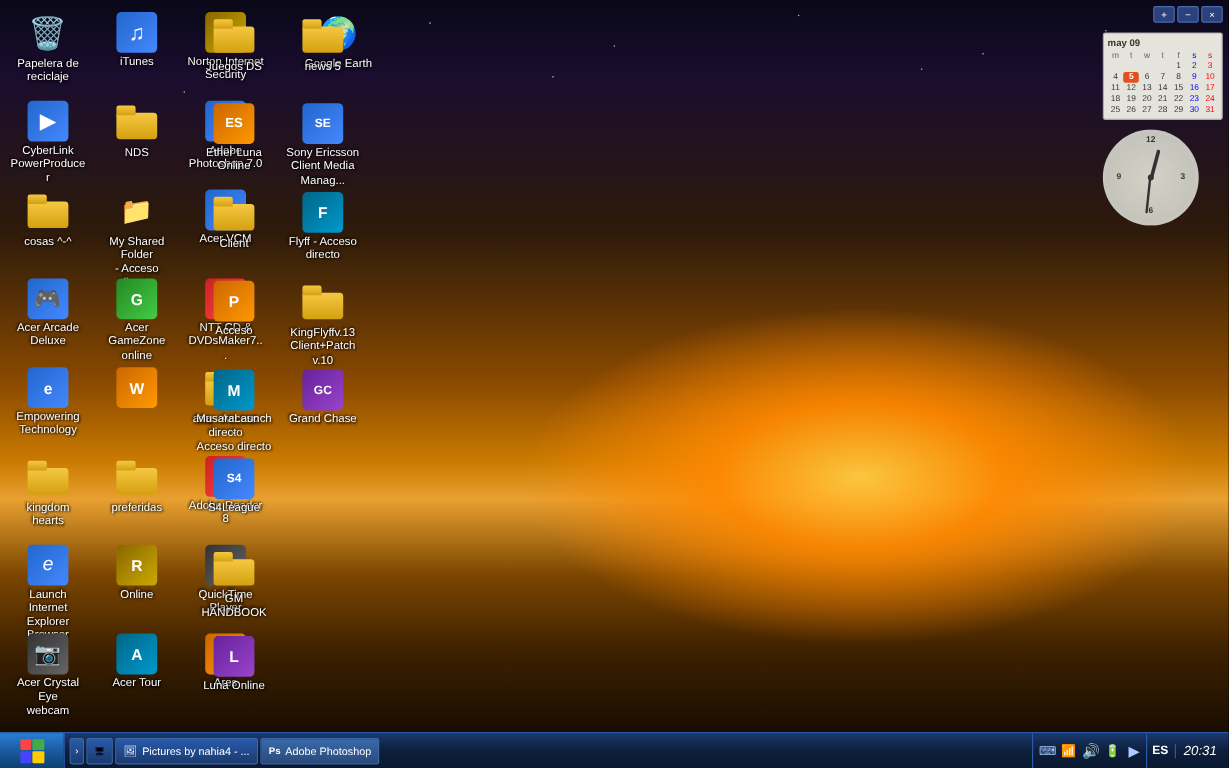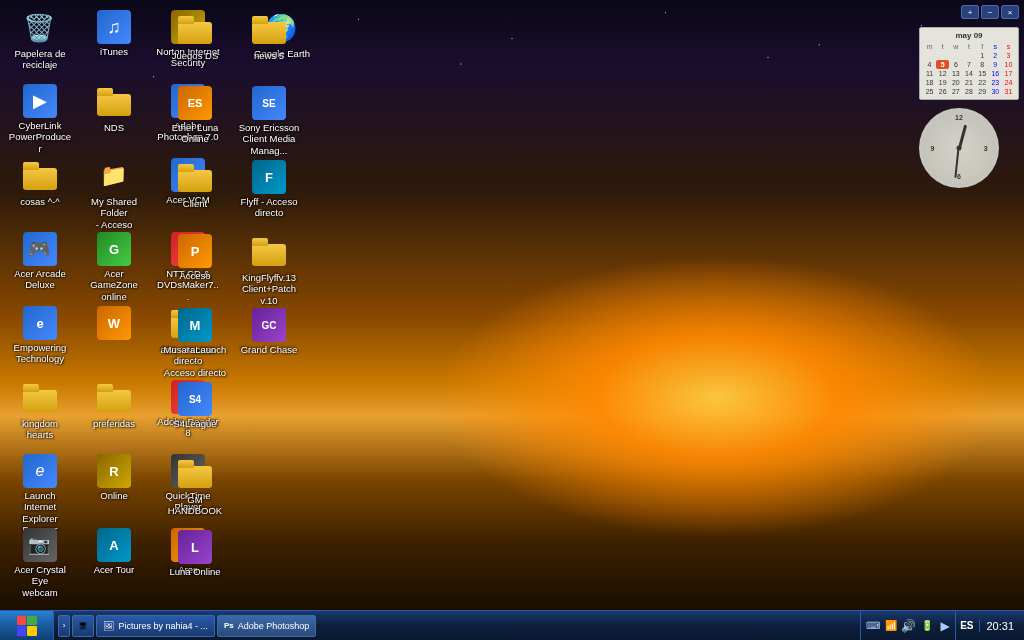--- a/index.html
+++ b/index.html
@@ -226,20 +226,21 @@
       cursor: pointer;
       color: #aaccff;
     }
 
     #clock {
       padding: 0 6px;
       font-size: 11px;
       color: white;
       cursor: pointer;
       border-left: 1px solid #2a5aaa;
+      font-style: italic;
     }
 
     .lang-indicator {
       padding: 0 4px;
       font-size: 10px;
       color: white;
       font-weight: bold;
       border-left: 1px solid #2a5aaa;
       height: 100%;
       display: flex;
@@ -280,21 +281,21 @@
     #calendar-widget {
       background: rgba(240,240,230,0.95);
       border: 1px solid #aaa;
       border-radius: 2px;
       padding: 3px;
       width: 100px;
       font-size: 8px;
     }
 
     .cal-header {
-      text-align: center;
+      text-align: left;
       font-weight: bold;
       font-size: 8px;
       margin-bottom: 2px;
       color: #333;
     }
 
     .cal-grid {
       display: grid;
       grid-template-columns: repeat(7, 1fr);
       gap: 0;

